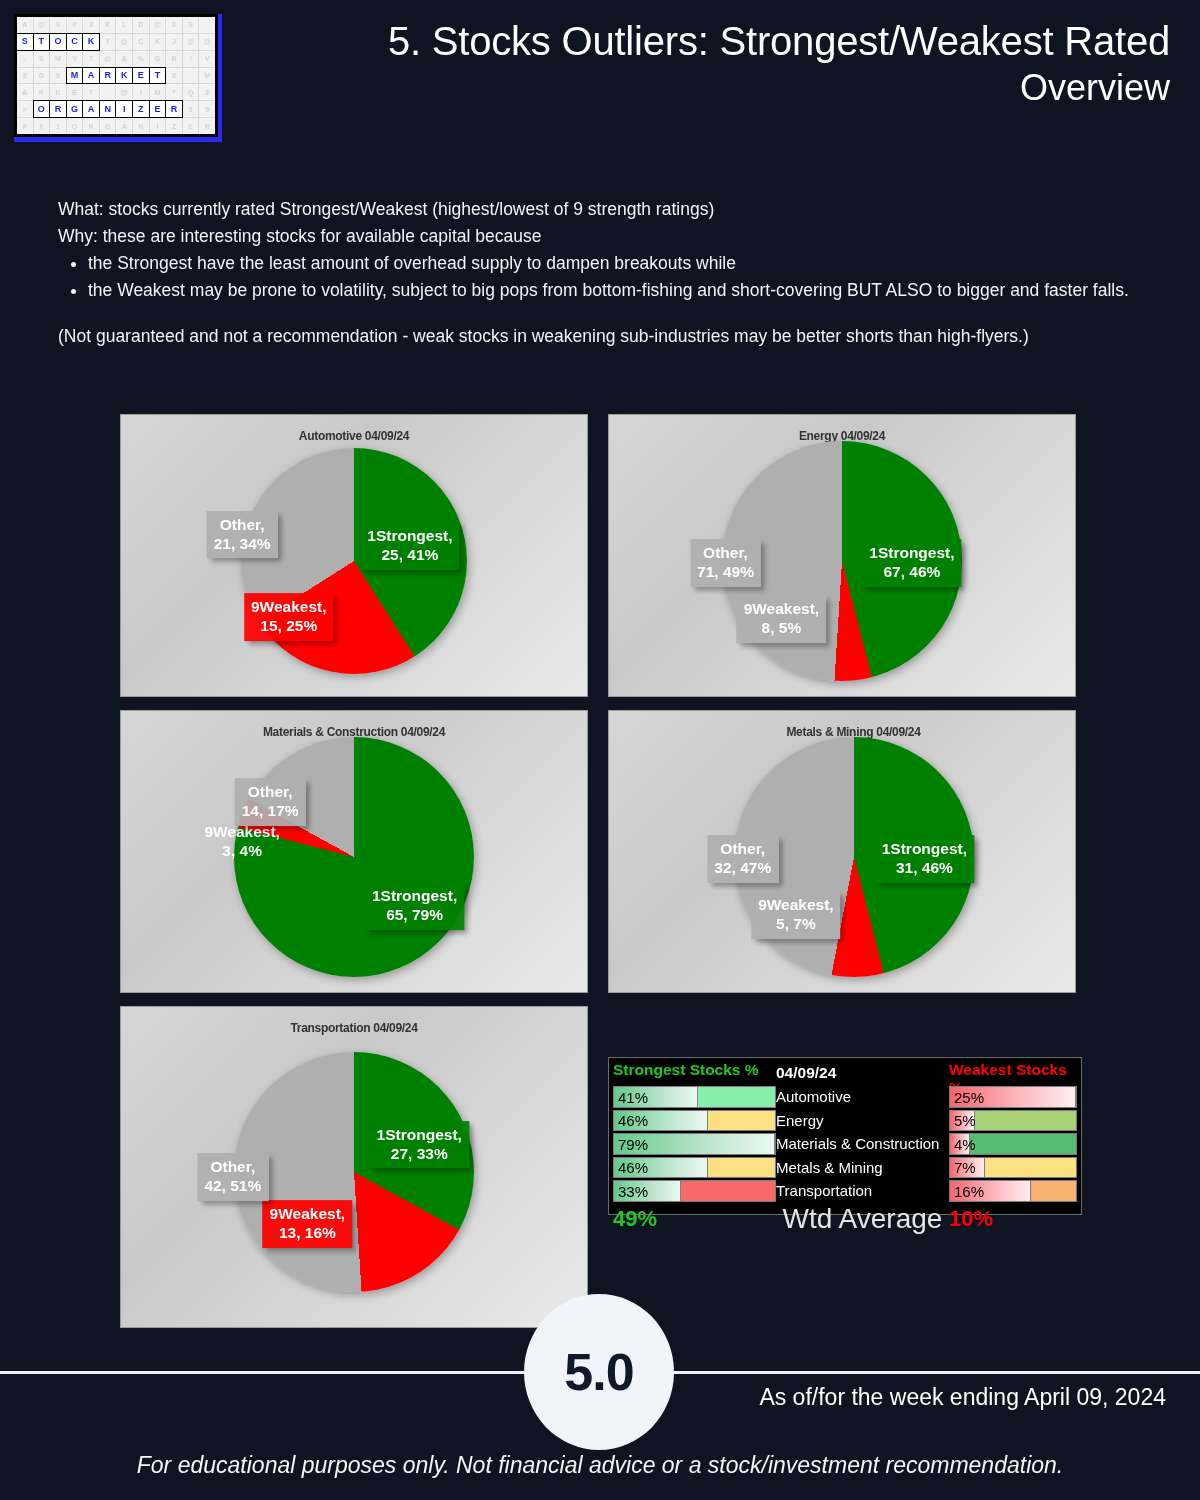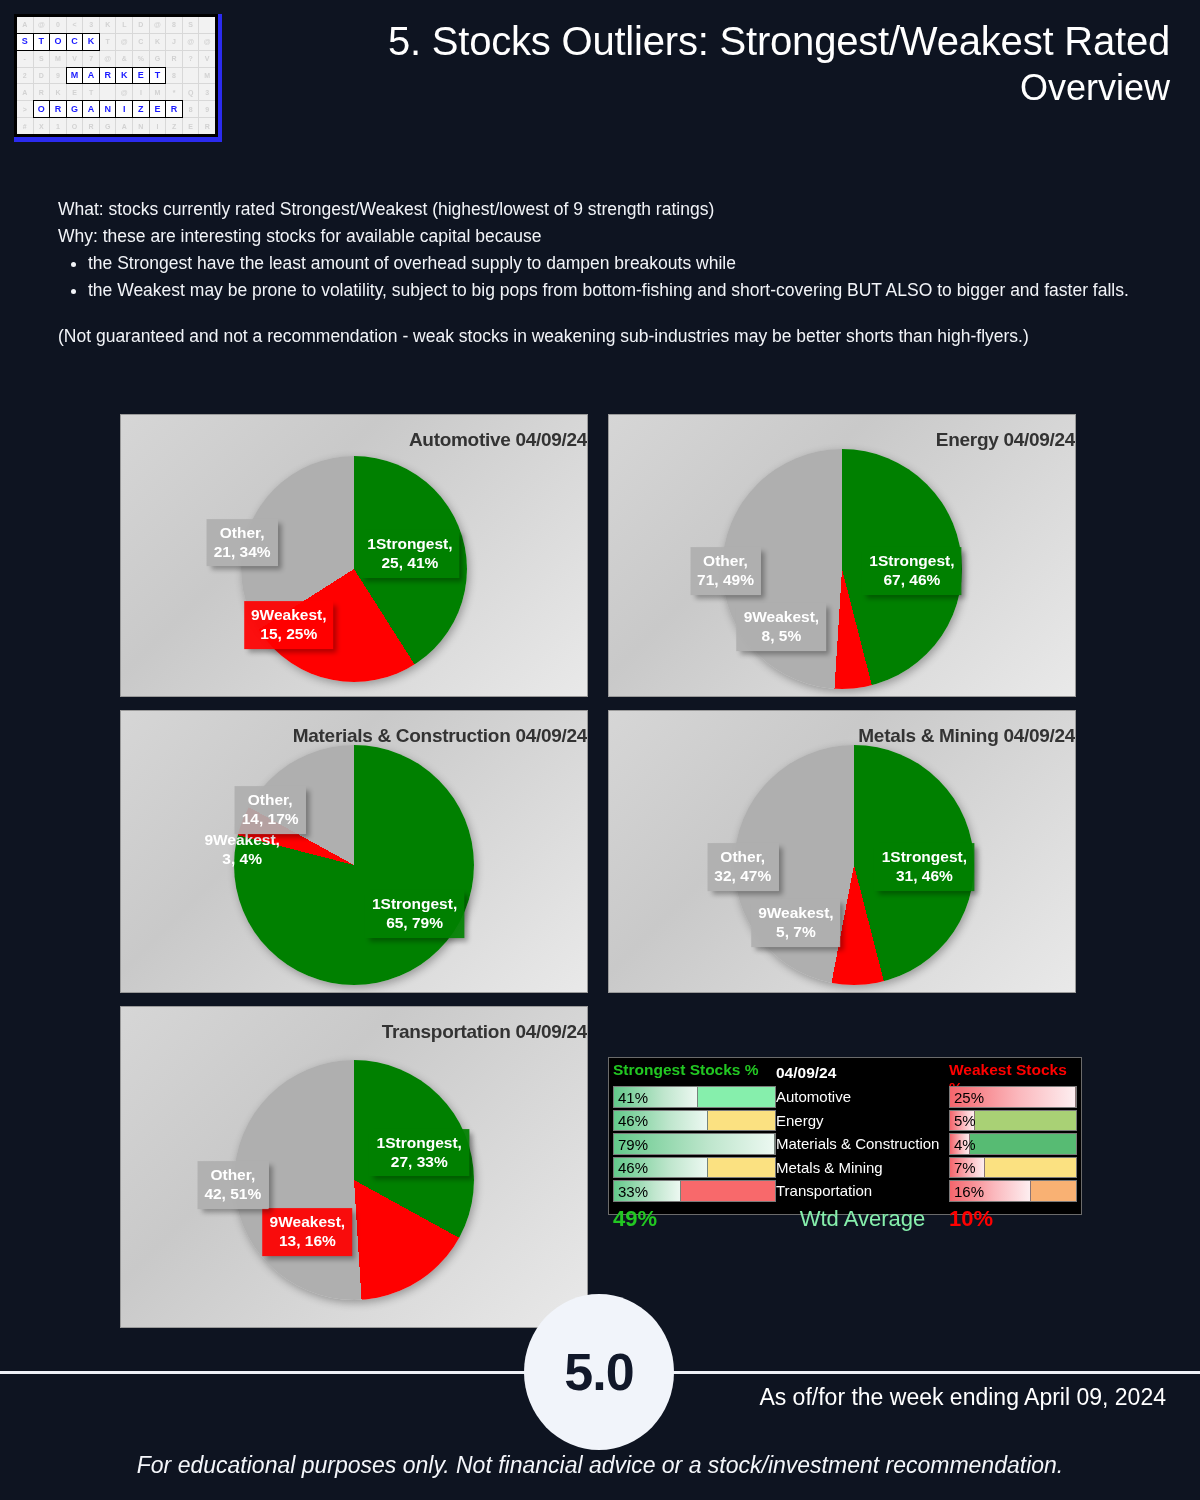--- a/index.html
+++ b/index.html
@@ -59,21 +59,21 @@
   .copy .spacer{ height:18px; }
 
   
   .panel{
     position:absolute;
     background:linear-gradient(135deg,#d6d6d6 0%,#c9c9c9 35%,#e9e9e9 100%);
     border:1px solid #9a9a9a;
     overflow:hidden;
   }
   .panel-title{
-    text-align:right; color:#333; font-weight:700; font-size:19px;
+    text-align:center; color:#333; font-weight:700; font-size:12px;
     margin-top:14px; letter-spacing:-0.3px;
   }
   .pie-holder{ position:relative; width:100%; height:calc(100% - 46px); }
   .pie{
     position:absolute; left:50%; top:50%; transform:translate(-50%,-50%);
     border-radius:50%;
     box-shadow:2px 3px 9px rgba(0,0,0,.30);
   }
   .plabel{
     position:absolute;
@@ -112,21 +112,21 @@
     position:absolute; left:0; top:0; bottom:0;
     border-right:1px solid rgba(120,120,120,.85);
   }
   .bar .val{
     position:absolute; left:4px; top:50%; transform:translateY(-50%);
     font-size:15px; color:#000; font-weight:400; z-index:3;
   }
 
   .totrow{ display:flex; align-items:center; height:30px; margin-top:1px; }
   .tot-l{ width:163px; color:#22c722; font-weight:700; font-size:22px; }
-  .tot-m{ flex:1; text-align:center; color:#86efac; font-size:22px; }
+  .tot-m{ flex:1; text-align:center; color:#e5e5e5; font-size:28px; }
   .tot-r{ width:128px; color:#ff0000; font-weight:700; font-size:22px; }
 
   
   .rule{ position:absolute; left:0; top:1371px; width:1200px; height:3px; background:#eef1f7; }
   .badge{
     position:absolute; left:524px; top:1294px;
     width:150px; height:156px; border-radius:50%;
     background:#f1f4fa;
     display:flex; align-items:center; justify-content:center;
     color:#11182a; font-size:52px; font-weight:700; letter-spacing:-1px;

